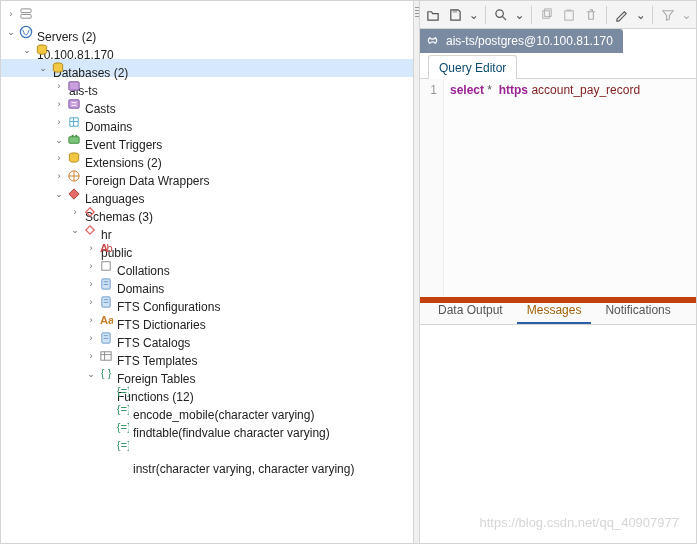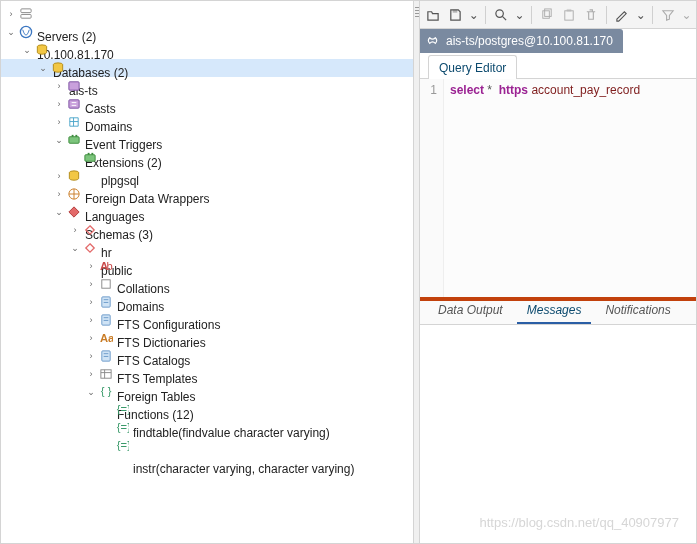--- a/index.html
+++ b/index.html
@@ -29,23 +29,23 @@
   .conn-tab-inner .ci { width:14px; height:14px; display:inline-flex; align-items:center; justify-content:center; }
   .editor-tabs { height:26px; flex:none; display:flex; align-items:flex-end; border-bottom:1px solid #d4d4d4; padding:0 8px; gap:4px; }
   .etab { padding:5px 10px 4px; color:#657; border:1px solid transparent; border-bottom:none; position:relative; top:1px; background:transparent; }
   .etab.active { border-color:#d4d4d4; background:#fff; color:#0c4a6e; border-top-left-radius:3px; border-top-right-radius:3px; }
   .editor-area { flex:1; display:flex; min-height:0; background:#fcfcfc; }
   .gutter { width:24px; flex:none; border-right:1px solid #eee; background:#fafafa; color:#999; padding:4px 6px 0 0; text-align:right; font-family:Consolas,Menlo,monospace; font-size:12px; }
   .code { flex:1; padding:4px 6px; font-family:Consolas,Menlo,monospace; font-size:12px; white-space:pre; color:#333; }
   .kw { color:#9b2393; font-weight:bold; }
   .op { color:#555; }
   .ident { color:#7f1d1d; }
-  .results-tabs { height:28px; flex:none; display:flex; align-items:flex-end; border-top:4px solid #c2410c; border-bottom:1px solid #d4d4d4; padding:0 8px; gap:4px; background:#fafafa;font-style:italic; }
+  .results-tabs { height:28px; flex:none; display:flex; align-items:flex-end; border-top:6px solid #c2410c; border-bottom:1px solid #d4d4d4; padding:0 8px; gap:4px; background:#fafafa; }
   .rtab { padding:6px 10px 5px; color:#555; border-bottom:2px solid transparent; }
-  .rtab.active { color:#0c4a6e; border-bottom-color:#2a5ea5;text-align:center; }
+  .rtab.active { color:#a16207; border-bottom-color:#2a5ea5;text-align:center; }
   .results-body { flex:1; background:#fff; }
   .watermark { position:absolute; right:18px; bottom:14px; color:#d6d6d6; font-size:13px; pointer-events:none; }
 </style>
 </head>
 <body>
 
 <svg width="0" height="0" style="position:absolute">
   <defs>
     <g id="i-open">
         <path d="M2 4h4l1 2h6v7H2z" fill="none" stroke="currentColor" stroke-width="1.3"></path>
@@ -229,158 +229,158 @@
         <span class="sp" style="width: 48px;"></span>
         <span class="chev">⌄</span>
         <span class="ico">
           <svg viewBox="0 0 15 15">
             <use href="#i-ext"></use>
           </svg>
         </span>
         <span class="lbl">Extensions (2)</span>
       </div>
       <div class="tree-row">
+        <span class="sp" style="width: 48px;"></span>
+        <span class="chev">›</span>
+        <span class="ico">
+          <svg viewBox="0 0 15 15">
+            <use href="#i-fdw"></use>
+          </svg>
+        </span>
+        <span class="lbl">Foreign Data Wrappers</span>
+      </div>
+      <div class="tree-row">
+        <span class="sp" style="width: 48px;"></span>
+        <span class="chev">›</span>
+        <span class="ico">
+          <svg viewBox="0 0 15 15">
+            <use href="#i-lang"></use>
+          </svg>
+        </span>
+        <span class="lbl">Languages</span>
+      </div>
+      <div class="tree-row">
+        <span class="sp" style="width: 48px;"></span>
+        <span class="chev">⌄</span>
+        <span class="ico">
+          <svg viewBox="0 0 15 15">
+            <use href="#i-schemas"></use>
+          </svg>
+        </span>
+        <span class="lbl">Schemas (3)</span>
+      </div>
+      <div class="tree-row">
         <span class="sp" style="width: 64px;"></span>
+        <span class="chev">›</span>
+        <span class="ico">
+          <svg viewBox="0 0 15 15">
+            <use href="#i-schema"></use>
+          </svg>
+        </span>
+        <span class="lbl">hr</span>
+      </div>
+      <div class="tree-row">
+        <span class="sp" style="width: 64px;"></span>
+        <span class="chev">⌄</span>
+        <span class="ico">
+          <svg viewBox="0 0 15 15">
+            <use href="#i-schema"></use>
+          </svg>
+        </span>
+        <span class="lbl">public</span>
+      </div>
+      <div class="tree-row">
+        <span class="sp" style="width: 80px;"></span>
+        <span class="chev">›</span>
+        <span class="ico">
+          <svg viewBox="0 0 15 15">
+            <use href="#i-collation"></use>
+          </svg>
+        </span>
+        <span class="lbl">Collations</span>
+      </div>
+      <div class="tree-row">
+        <span class="sp" style="width: 80px;"></span>
+        <span class="chev">›</span>
+        <span class="ico">
+          <svg viewBox="0 0 15 15">
+            <use href="#i-domain"></use>
+          </svg>
+        </span>
+        <span class="lbl">Domains</span>
+      </div>
+      <div class="tree-row">
+        <span class="sp" style="width: 80px;"></span>
+        <span class="chev">›</span>
+        <span class="ico">
+          <svg viewBox="0 0 15 15">
+            <use href="#i-fts"></use>
+          </svg>
+        </span>
+        <span class="lbl">FTS Configurations</span>
+      </div>
+      <div class="tree-row">
+        <span class="sp" style="width: 80px;"></span>
+        <span class="chev">›</span>
+        <span class="ico">
+          <svg viewBox="0 0 15 15">
+            <use href="#i-fts"></use>
+          </svg>
+        </span>
+        <span class="lbl">FTS Dictionaries</span>
+      </div>
+      <div class="tree-row">
+        <span class="sp" style="width: 80px;"></span>
+        <span class="chev">›</span>
+        <span class="ico">
+          <svg viewBox="0 0 15 15">
+            <use href="#i-fts-aa"></use>
+          </svg>
+        </span>
+        <span class="lbl">FTS Catalogs</span>
+      </div>
+      <div class="tree-row">
+        <span class="sp" style="width: 80px;"></span>
+        <span class="chev">›</span>
+        <span class="ico">
+          <svg viewBox="0 0 15 15">
+            <use href="#i-fts"></use>
+          </svg>
+        </span>
+        <span class="lbl">FTS Templates</span>
+      </div>
+      <div class="tree-row">
+        <span class="sp" style="width: 80px;"></span>
+        <span class="chev">›</span>
+        <span class="ico">
+          <svg viewBox="0 0 15 15">
+            <use href="#i-ftable"></use>
+          </svg>
+        </span>
+        <span class="lbl">Foreign Tables</span>
+      </div>
+      <div class="tree-row">
+        <span class="sp" style="width: 80px;"></span>
+        <span class="chev">⌄</span>
+        <span class="ico">
+          <svg viewBox="0 0 15 15">
+            <use href="#i-func"></use>
+          </svg>
+        </span>
+        <span class="lbl">Functions (12)</span>
+      </div>
+      <div class="tree-row">
+        <span class="sp" style="width: 96px;"></span>
         <span class="chev blank"></span>
         <span class="ico">
           <svg viewBox="0 0 15 15">
-            <use href="#i-ext-item"></use>
-          </svg>
-        </span>
-        <span class="lbl">plpgsql</span>
-      </div>
-      <div class="tree-row">
-        <span class="sp" style="width: 48px;"></span>
-        <span class="chev">›</span>
-        <span class="ico">
-          <svg viewBox="0 0 15 15">
-            <use href="#i-fdw"></use>
-          </svg>
-        </span>
-        <span class="lbl">Foreign Data Wrappers</span>
-      </div>
-      <div class="tree-row">
-        <span class="sp" style="width: 48px;"></span>
-        <span class="chev">›</span>
-        <span class="ico">
-          <svg viewBox="0 0 15 15">
-            <use href="#i-lang"></use>
-          </svg>
-        </span>
-        <span class="lbl">Languages</span>
-      </div>
-      <div class="tree-row">
-        <span class="sp" style="width: 48px;"></span>
-        <span class="chev">⌄</span>
-        <span class="ico">
-          <svg viewBox="0 0 15 15">
-            <use href="#i-schemas"></use>
-          </svg>
-        </span>
-        <span class="lbl">Schemas (3)</span>
-      </div>
-      <div class="tree-row">
-        <span class="sp" style="width: 64px;"></span>
-        <span class="chev">›</span>
-        <span class="ico">
-          <svg viewBox="0 0 15 15">
-            <use href="#i-schema"></use>
-          </svg>
-        </span>
-        <span class="lbl">hr</span>
-      </div>
-      <div class="tree-row">
-        <span class="sp" style="width: 64px;"></span>
-        <span class="chev">⌄</span>
-        <span class="ico">
-          <svg viewBox="0 0 15 15">
-            <use href="#i-schema"></use>
-          </svg>
-        </span>
-        <span class="lbl">public</span>
-      </div>
-      <div class="tree-row">
-        <span class="sp" style="width: 80px;"></span>
-        <span class="chev">›</span>
-        <span class="ico">
-          <svg viewBox="0 0 15 15">
-            <use href="#i-collation"></use>
-          </svg>
-        </span>
-        <span class="lbl">Collations</span>
-      </div>
-      <div class="tree-row">
-        <span class="sp" style="width: 80px;"></span>
-        <span class="chev">›</span>
-        <span class="ico">
-          <svg viewBox="0 0 15 15">
-            <use href="#i-domain"></use>
-          </svg>
-        </span>
-        <span class="lbl">Domains</span>
-      </div>
-      <div class="tree-row">
-        <span class="sp" style="width: 80px;"></span>
-        <span class="chev">›</span>
-        <span class="ico">
-          <svg viewBox="0 0 15 15">
-            <use href="#i-fts"></use>
-          </svg>
-        </span>
-        <span class="lbl">FTS Configurations</span>
-      </div>
-      <div class="tree-row">
-        <span class="sp" style="width: 80px;"></span>
-        <span class="chev">›</span>
-        <span class="ico">
-          <svg viewBox="0 0 15 15">
-            <use href="#i-fts"></use>
-          </svg>
-        </span>
-        <span class="lbl">FTS Dictionaries</span>
-      </div>
-      <div class="tree-row">
-        <span class="sp" style="width: 80px;"></span>
-        <span class="chev">›</span>
-        <span class="ico">
-          <svg viewBox="0 0 15 15">
-            <use href="#i-fts-aa"></use>
-          </svg>
-        </span>
-        <span class="lbl">FTS Catalogs</span>
-      </div>
-      <div class="tree-row">
-        <span class="sp" style="width: 80px;"></span>
-        <span class="chev">›</span>
-        <span class="ico">
-          <svg viewBox="0 0 15 15">
-            <use href="#i-fts"></use>
-          </svg>
-        </span>
-        <span class="lbl">FTS Templates</span>
-      </div>
-      <div class="tree-row">
-        <span class="sp" style="width: 80px;"></span>
-        <span class="chev">›</span>
-        <span class="ico">
-          <svg viewBox="0 0 15 15">
-            <use href="#i-ftable"></use>
-          </svg>
-        </span>
-        <span class="lbl">Foreign Tables</span>
-      </div>
-      <div class="tree-row">
-        <span class="sp" style="width: 80px;"></span>
-        <span class="chev">⌄</span>
-        <span class="ico">
-          <svg viewBox="0 0 15 15">
-            <use href="#i-func"></use>
-          </svg>
-        </span>
-        <span class="lbl">Functions (12)</span>
+            <use href="#i-func-fn"></use>
+          </svg>
+        </span>
+        <span class="lbl">encode_mobile(character varying)</span>
       </div>
       <div class="tree-row">
         <span class="sp" style="width: 96px;"></span>
         <span class="chev blank"></span>
         <span class="ico">
           <svg viewBox="0 0 15 15">
             <use href="#i-func-fn"></use>
           </svg>
         </span>
         <span class="lbl">findtable(findvalue character varying)</span>

